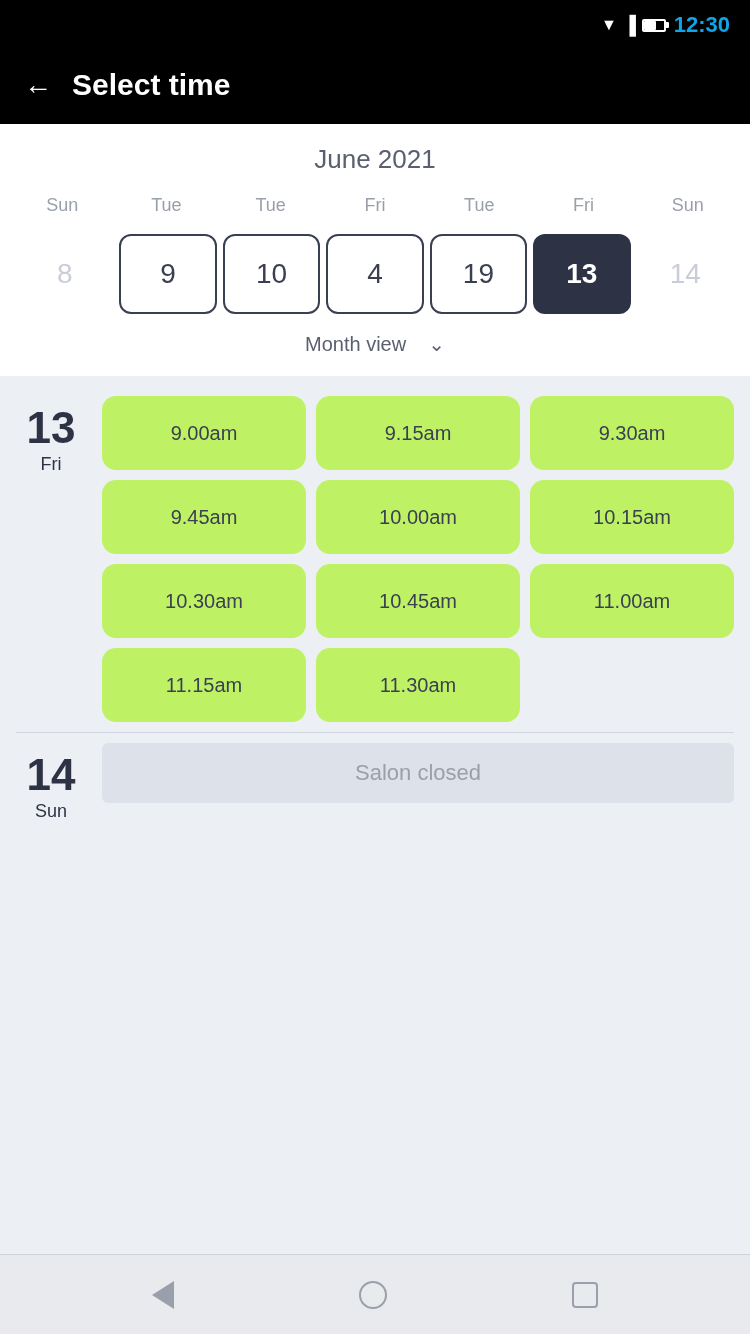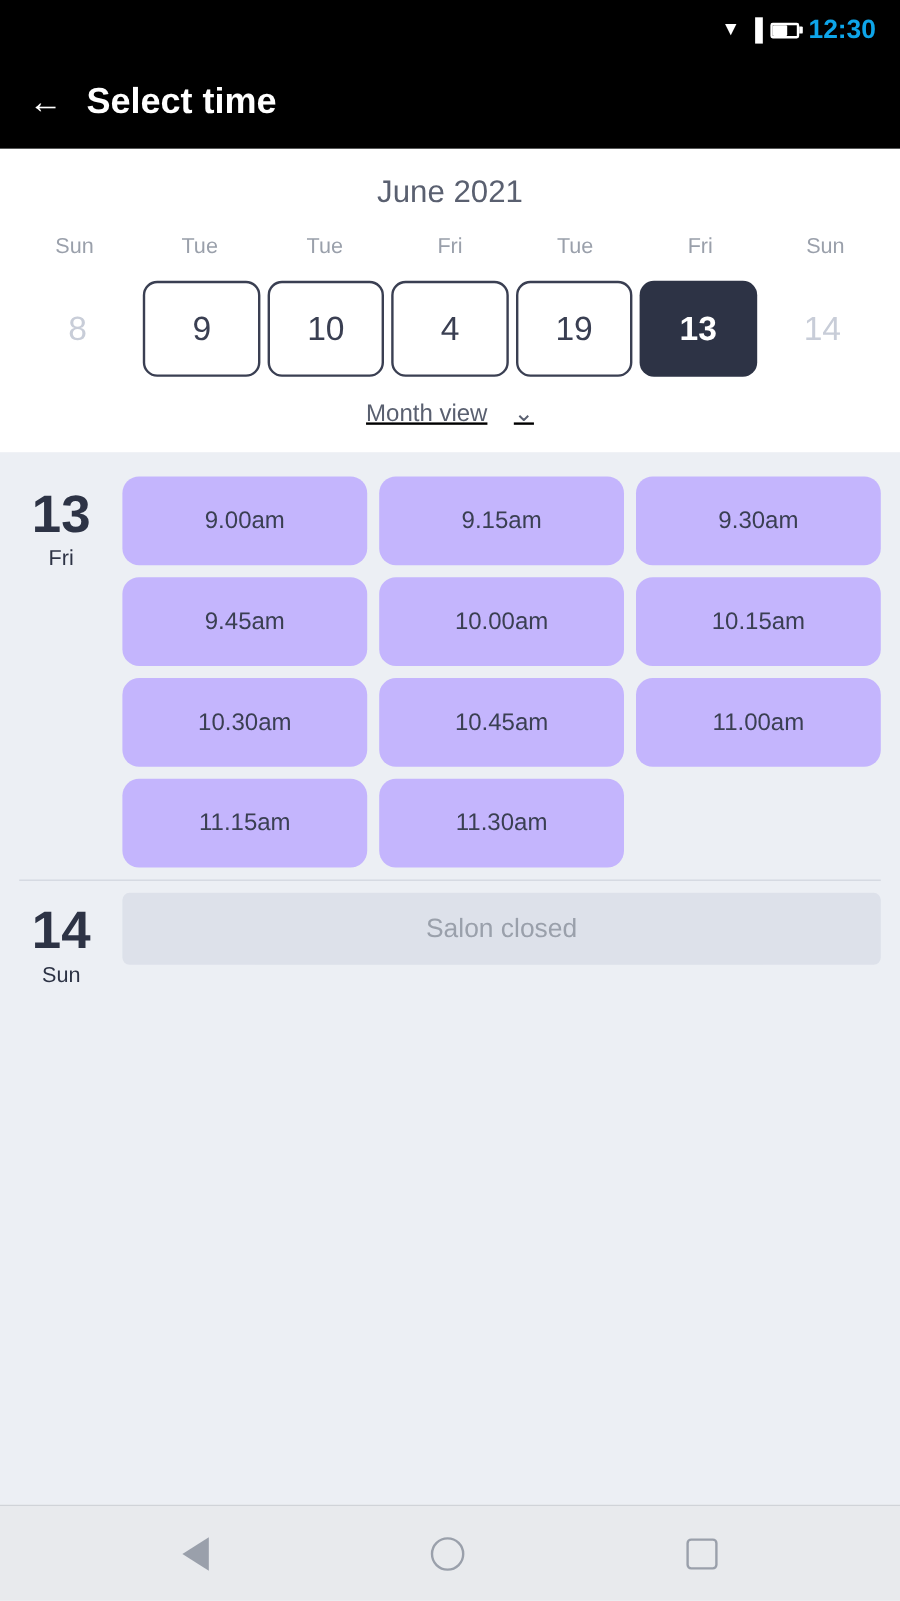--- a/index.html
+++ b/index.html
@@ -132,26 +132,25 @@
     }
     .cal-day.selected {
       background: #2d3345;
       color: #fff;
       font-weight: 700;
     }
 
     
     .month-view-toggle {
       display: flex;
-      align-items: flex-end;
+      align-items: center;
       justify-content: center;
       gap: 22px;
       padding: 14px 0 10px;
       cursor: pointer;
-      text-decoration: underline;
     }
     .month-view-label {
       font-size: 20px;
       color: #5a6070;
     }
     .chevron-down {
       font-size: 20px;
       color: #5a6070;
     }
 
@@ -185,21 +184,21 @@
       font-weight: 400;
       margin-top: 4px;
     }
     .time-grid {
       flex: 1;
       display: grid;
       grid-template-columns: repeat(3, 1fr);
       gap: 10px;
     }
     .time-slot {
-      background: #c4b5fd;
+      background: #bef264;
       border-radius: 14px;
       height: 74px;
       display: flex;
       align-items: center;
       justify-content: center;
       font-size: 20px;
       color: #3a3f52;
       cursor: pointer;
       font-weight: 400;
     }

